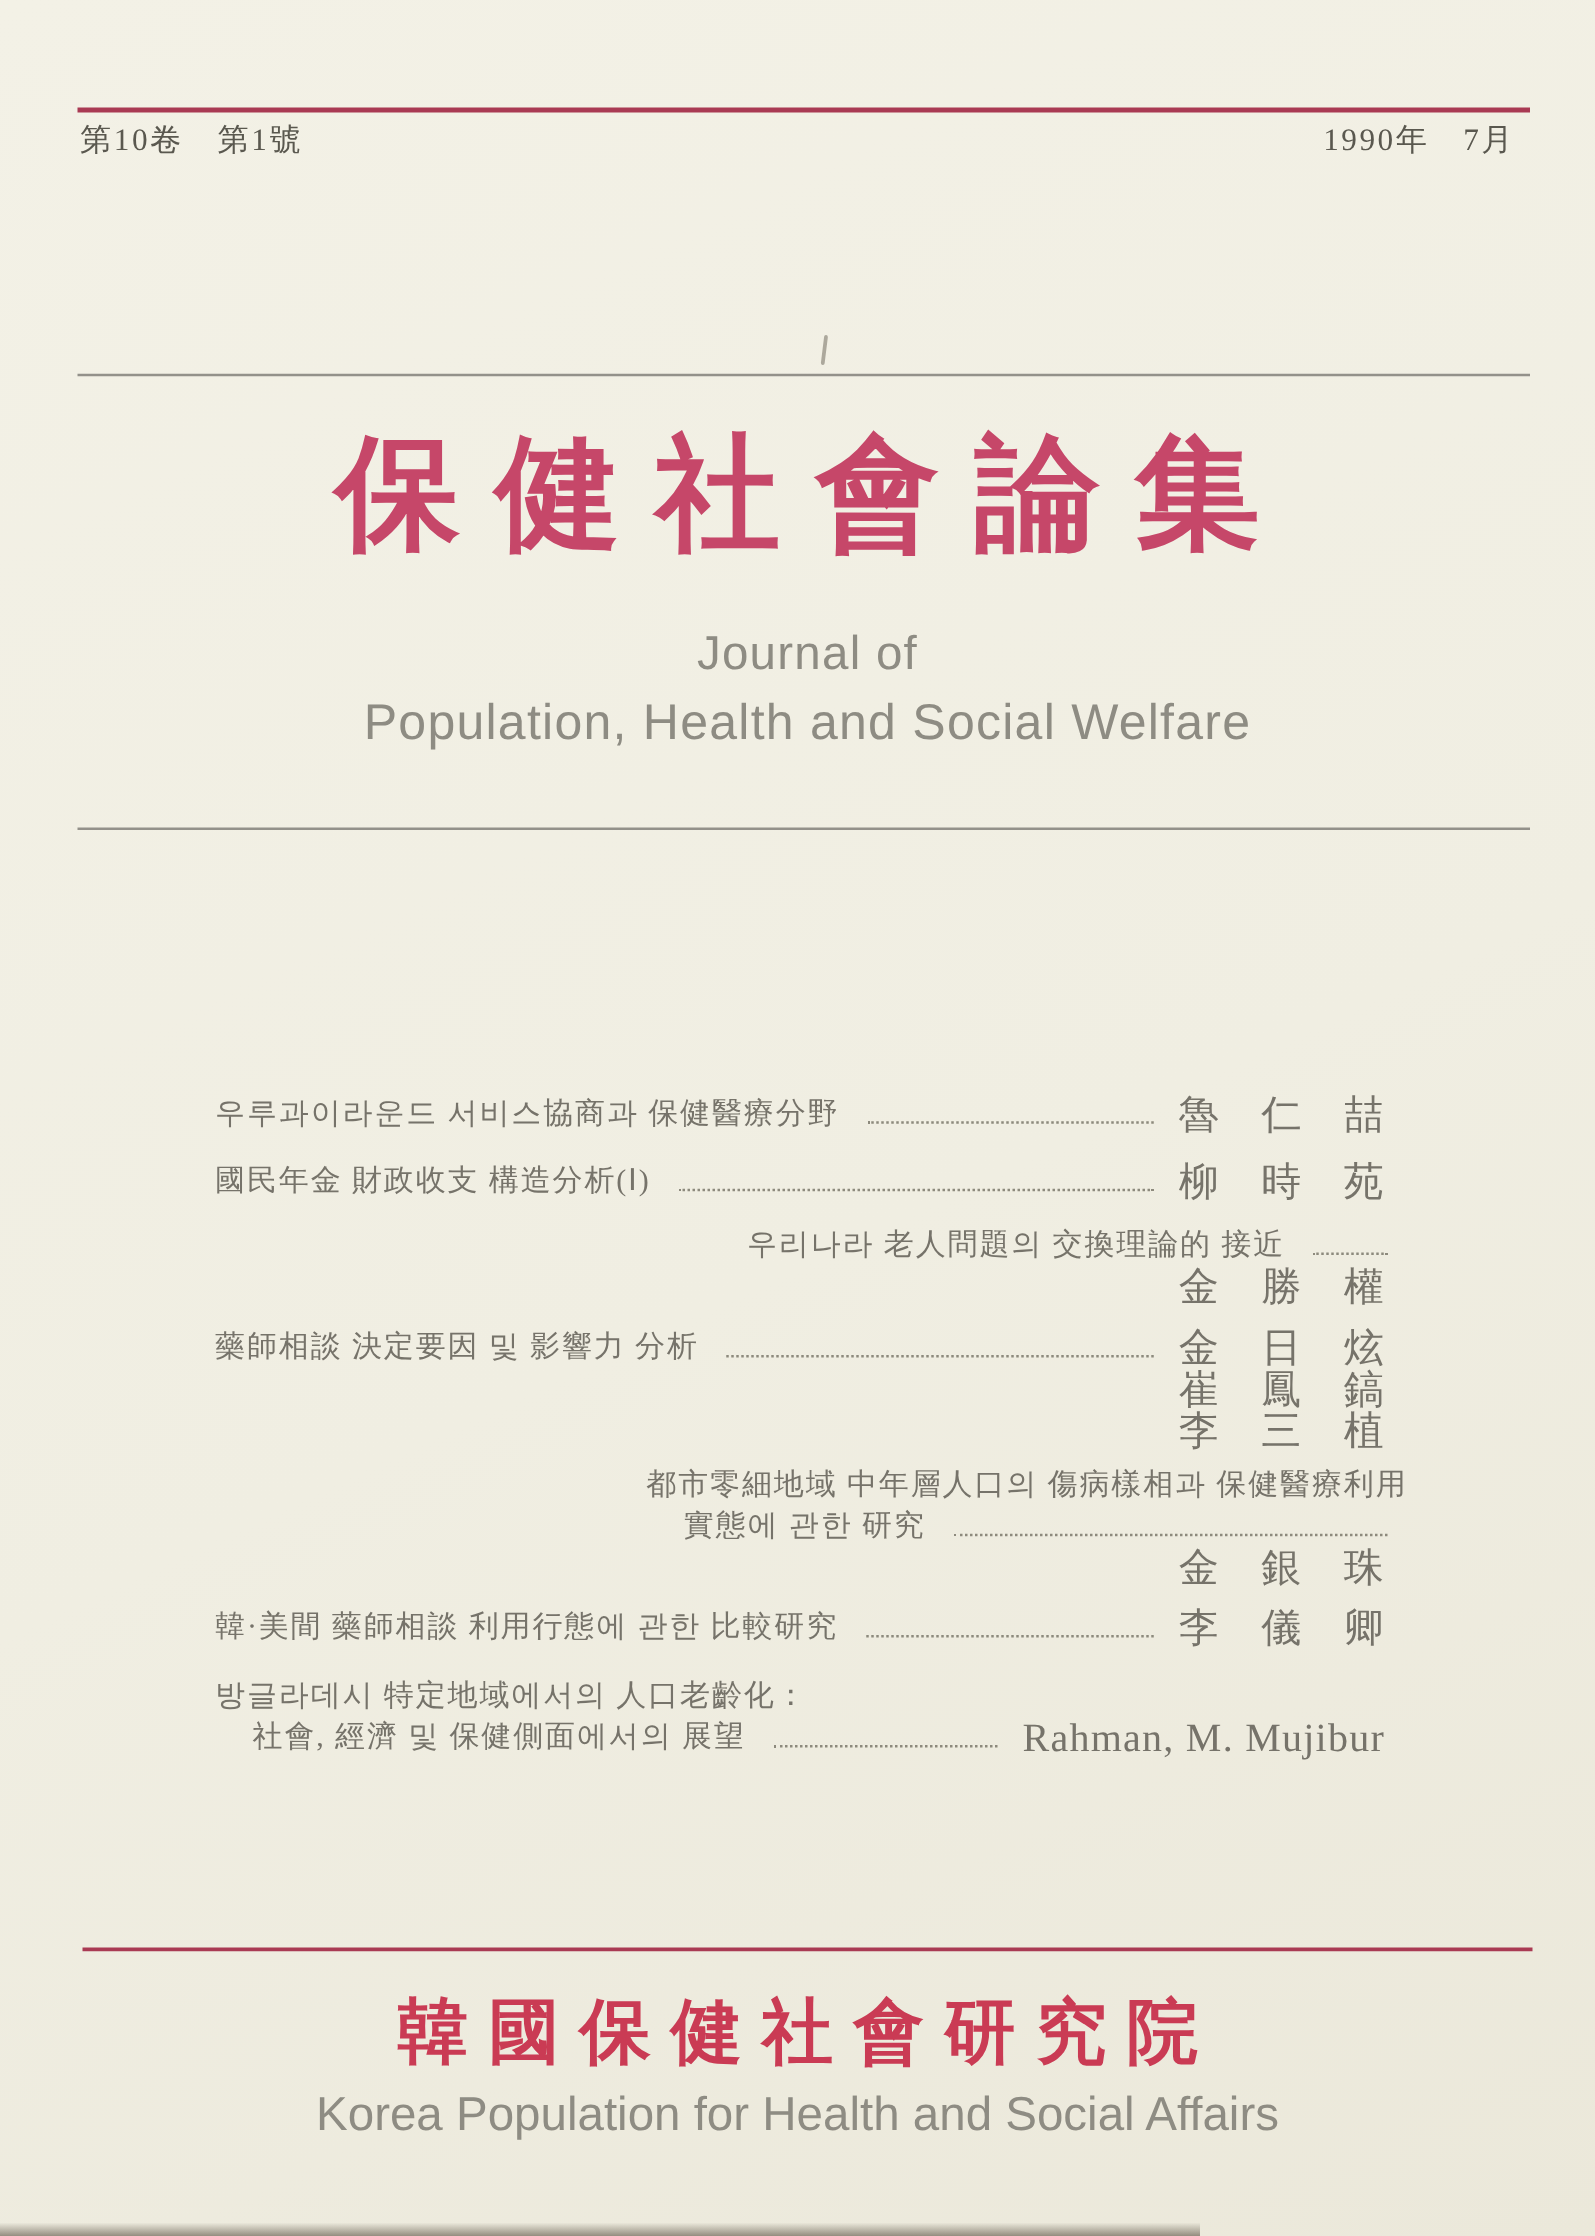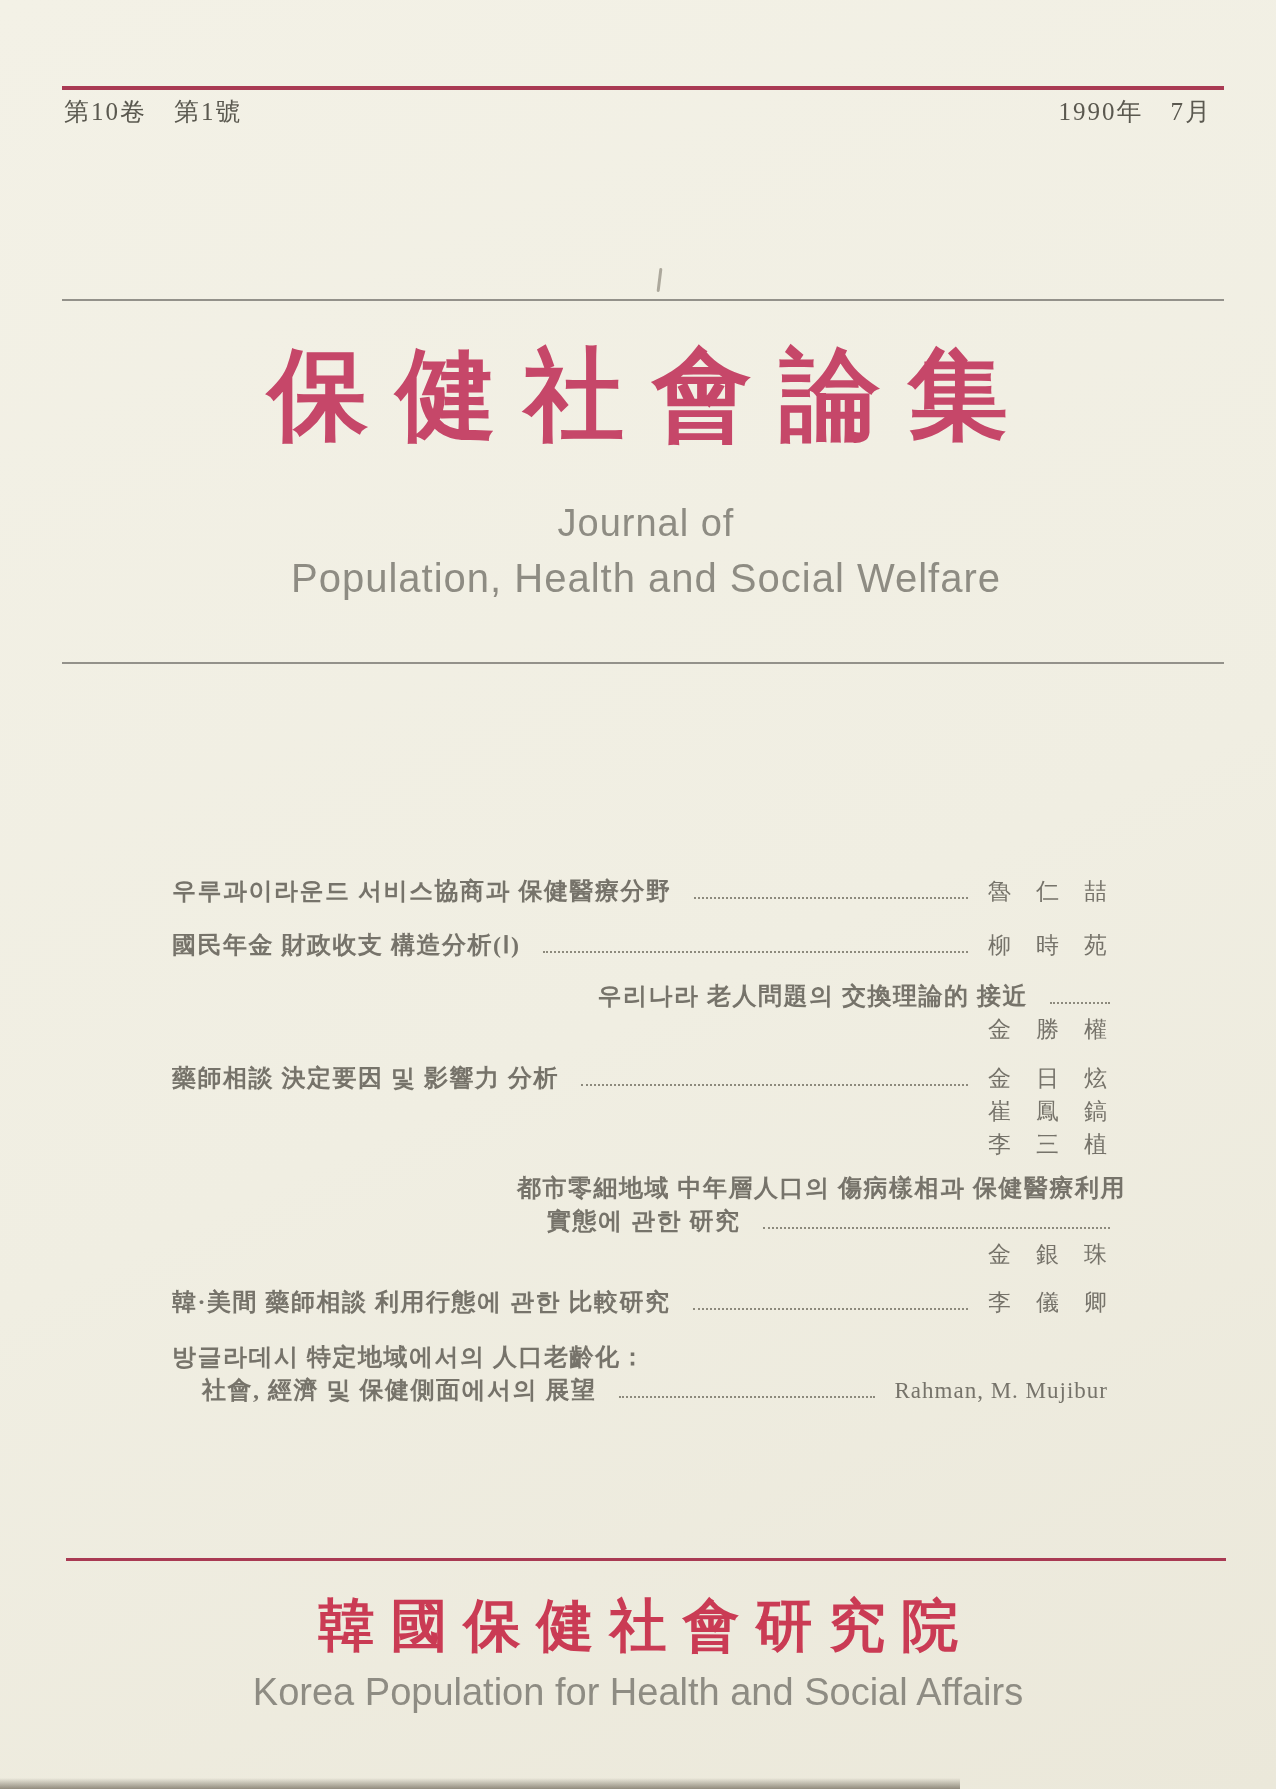--- a/index.html
+++ b/index.html
@@ -53,31 +53,31 @@
   .toc-entry.align-top    { align-items: flex-start; }
   .toc-entry { margin-bottom: 20px; }
   .toc-entry:nth-child(1) { margin-bottom: 21px; }
   .toc-entry:nth-child(2) { margin-bottom: 18px; }
   .toc-entry:nth-child(3) { margin-bottom: 16px; flex-direction: column; }
   .toc-entry:nth-child(4) { margin-bottom: 11px; }
   .toc-entry:nth-child(5) { margin-bottom: 15px; flex-direction: column; }
   .toc-entry:nth-child(6) { margin-bottom: 22px; }
   .toc-entry:nth-child(7) { margin-bottom: 0; }
   .toc-left { flex: 1 1 auto; min-width: 0; }
-  .toc-line { line-height: 33px; letter-spacing: 1.5px; white-space: nowrap; font-weight: bold; }
+  .toc-line { line-height: 33px; letter-spacing: 1.5px; white-space: nowrap; }
   .toc-line.indent { padding-left: 30px; }
   .toc-line.with-leader { display: flex; align-items: flex-end; }
   .toc-line.with-leader > span:first-child { flex: 0 0 auto; }
   .leader {
     flex: 1 1 auto; min-width: 60px; height: 0;
     border-bottom: 2px dotted #8d8a7d;
     margin: 0 16px 9px 22px;
   }
   .toc-authors { flex: 0 0 auto; margin-left: 4px; padding-right: 18px; white-space: nowrap; }
-  .toc-author { line-height: 33px; letter-spacing: 1px; font-size: 23px; }
+  .toc-author { line-height: 33px; letter-spacing: 1px; font-size: 32px; }
 
   
   .footer-cjk {
     position: absolute; left: 0; right: 0; top: 1588px;
     text-align: center; font-size: 57px; font-weight: bold;
     color: var(--footer-red, #ca3b54);
     letter-spacing: 0.28em; padding-left: 0.28em;
   }
   .footer-en {
     position: absolute; left: 0; right: 0; top: 1671px;

